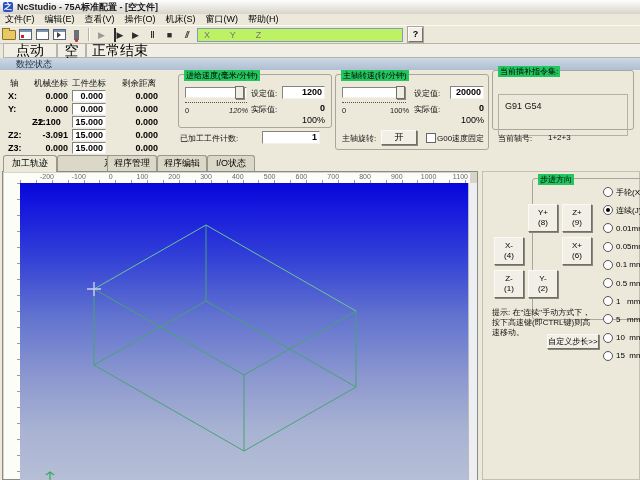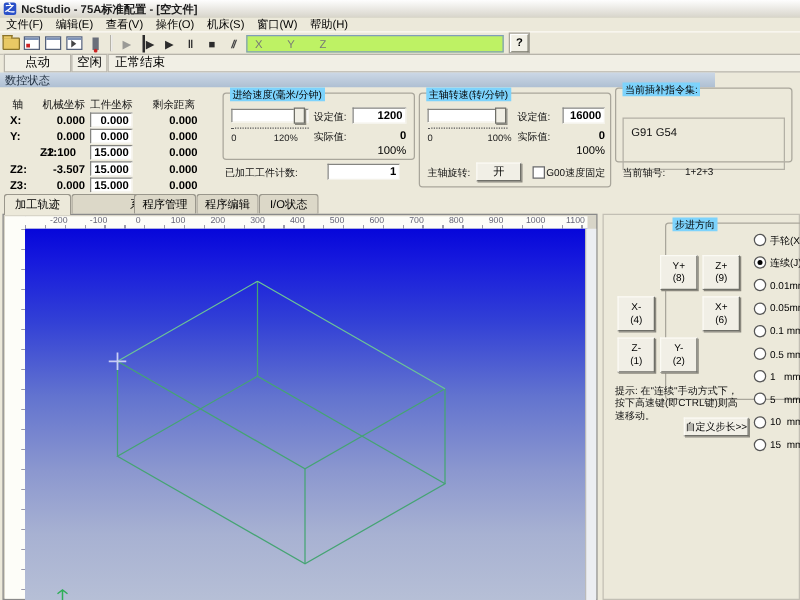--- a/index.html
+++ b/index.html
@@ -30,33 +30,33 @@
   .toolico{width:5px;height:10px;background:#6a6f7a;position:relative;margin-top:1px;}
   .toolico:after{content:"";position:absolute;left:1px;bottom:-2px;width:3px;height:3px;background:#c22;border-radius:50%;}
   .glyph{font-size:9px;line-height:14px;color:#2c2c2c;}
   .glyph.gray{color:#9a9a96;}
   .glyph.slash{font-weight:bold;font-style:italic;color:#444;letter-spacing:-1px;}
   .xyz-box{width:198px;height:12px;background:#bef264;border:1px solid #7f9db9;margin:0 2px;font-size:9px;color:#777;line-height:12px;padding-left:6px;}
   .help-btn{width:13px;height:13px;background:#f2f0e6;border:1px solid;border-color:#fff #767468 #767468 #fff;outline:1px solid #a7a49a;font-weight:bold;font-size:9px;text-align:center;line-height:12px;margin-left:3px;}
 
   
   .modebar{left:0;top:42px;width:640px;height:16px;}
-  .pane{position:absolute;top:1px;height:13px;background:#f1efe5;border:1px solid #b7b4aa;line-height:13px;text-align:center;font-size:10px;}
-
-  
-  .caption{left:0;top:58px;width:572px;height:12px;background:linear-gradient(#ccd8e6,#aebfd2);color:#1d2c3d;font-size:9px;line-height:12px;padding-left:4px;box-sizing:border-box;}
+  .pane{position:absolute;top:1px;height:13px;background:#f1efe5;border:1px solid #b7b4aa;line-height:13px;text-align:center;font-size:14px;}
+
+  
+  .caption{left:0;top:58px;width:640px;height:12px;background:linear-gradient(#ccd8e6,#aebfd2);color:#1d2c3d;font-size:9px;line-height:12px;padding-left:16px;box-sizing:border-box;}
 
   
   .ncpanel{left:0;top:70px;width:640px;height:84px;background:#ece9da;}
   .hdr{position:absolute;font-size:8.5px;color:#111;}
   .num{position:absolute;font-size:9px;font-weight:bold;text-align:right;}
   .axis{position:absolute;font-size:9px;font-weight:bold;}
   .sunken{position:absolute;background:#fff;border:1px solid;border-color:#848480 #f4f2ea #f4f2ea #848480;font-size:9px;font-weight:bold;text-align:right;box-sizing:border-box;padding:0 2px;line-height:11px;}
   .grp{position:absolute;border:1px solid #a9a69b;border-radius:3px;}
-  .grp-title{position:absolute;top:-5px;left:5px;background:#7dd3fc;padding:0 2px;font-size:8px;text-align:center;}
+  .grp-title{position:absolute;top:-5px;left:5px;background:#22c55e;padding:0 2px;font-size:8px;text-align:center;}
   .slider-track{position:absolute;height:9px;background:#fff;border:1px solid;border-color:#848480 #f4f2ea #f4f2ea #848480;}
   .slider-thumb{position:absolute;width:7px;height:11px;background:#f0eee4;border:1px solid #6f6f68;box-shadow:1px 1px 0 #8a887e;}
   .ticks{position:absolute;height:2px;border-top:1px dotted #555;}
   .small{position:absolute;font-size:7.5px;color:#222;}
   .lbl{position:absolute;font-size:8px;color:#111;}
   .btn{position:absolute;background:#f1efe6;border:1px solid;border-color:#fbfaf4 #6f6f68 #6f6f68 #fbfaf4;box-shadow:1px 1px 0 #8a887e;font-size:9px;text-align:center;box-sizing:border-box;}
   .chk{position:absolute;width:8px;height:8px;background:#fff;border:1px solid #666;}
   .inner-box{position:absolute;border:1px solid #b3b0a5;}
 
   
@@ -168,54 +168,54 @@
     <span class="num" style="left:28px;top:34px;width:40px;">0.000</span>
     <div class="sunken" style="left:72px;top:33px;width:34px;height:12px;">0.000</div>
     <span class="num" style="left:118px;top:34px;width:40px;">0.000</span>
 
     <span class="axis" style="left:8px;top:47px;margin-left:24px;">Z1:</span>
     <span class="num" style="left:28px;top:47px;width:40px;text-align:center;">-2.100</span>
     <div class="sunken" style="left:72px;top:46px;width:34px;height:12px;">15.000</div>
     <span class="num" style="left:118px;top:47px;width:40px;">0.000</span>
 
     <span class="axis" style="left:8px;top:60px;">Z2:</span>
-    <span class="num" style="left:28px;top:60px;width:40px;">-3.507</span>
+    <span class="num" style="left:28px;top:60px;width:40px;">-3.091</span>
     <div class="sunken" style="left:72px;top:59px;width:34px;height:12px;">15.000</div>
     <span class="num" style="left:118px;top:60px;width:40px;">0.000</span>
 
     <span class="axis" style="left:8px;top:73px;">Z3:</span>
     <span class="num" style="left:28px;top:73px;width:40px;">0.000</span>
     <div class="sunken" style="left:72px;top:72px;width:34px;height:12px;">15.000</div>
     <span class="num" style="left:118px;top:73px;width:40px;">0.000</span>
 
     <div class="grp" style="left:178px;top:4px;width:152px;height:52px;">
       <span class="grp-title">进给速度(毫米/分钟)</span>
       <div class="slider-track" style="left:6px;top:12px;width:60px;"></div>
       <div class="slider-thumb" style="left:56px;top:11px;"></div>
       <div class="ticks" style="left:6px;top:27px;width:62px;"></div>
       <span class="small" style="left:6px;top:31px;">0</span>
-      <span class="small" style="left:40px;top:31px;">120%</span>
+      <span class="small" style="left:50px;top:31px;font-style:italic;">120%</span>
       <span class="lbl" style="left:72px;top:13px;">设定值:</span>
       <div class="sunken" style="left:103px;top:11px;width:43px;height:13px;">1200</div>
       <span class="lbl" style="left:72px;top:29px;">实际值:</span>
       <span class="num" style="left:106px;top:28px;width:40px;">0</span>
       <span class="num" style="left:106px;top:40px;width:40px;font-weight:normal;">100%</span>
     </div>
     <span class="lbl" style="left:180px;top:63px;">已加工工件计数:</span>
     <div class="sunken" style="left:262px;top:61px;width:58px;height:13px;">1</div>
 
     <div class="grp" style="left:335px;top:4px;width:152px;height:74px;">
       <span class="grp-title">主轴转速(转/分钟)</span>
       <div class="slider-track" style="left:6px;top:12px;width:62px;"></div>
       <div class="slider-thumb" style="left:60px;top:11px;"></div>
       <div class="ticks" style="left:6px;top:27px;width:64px;"></div>
       <span class="small" style="left:6px;top:31px;">0</span>
       <span class="small" style="left:54px;top:31px;">100%</span>
       <span class="lbl" style="left:78px;top:13px;">设定值:</span>
-      <div class="sunken" style="left:114px;top:11px;width:34px;height:13px;">16000</div>
+      <div class="sunken" style="left:114px;top:11px;width:34px;height:13px;">20000</div>
       <span class="lbl" style="left:78px;top:29px;">实际值:</span>
       <span class="num" style="left:108px;top:28px;width:40px;">0</span>
       <span class="num" style="left:108px;top:40px;width:40px;font-weight:normal;">100%</span>
       <span class="lbl" style="left:6px;top:58px;">主轴旋转:</span>
       <div class="btn" style="left:45px;top:55px;width:36px;height:15px;line-height:13px;">开</div>
       <div class="chk" style="left:90px;top:58px;"></div>
       <span class="lbl" style="left:101px;top:58px;">G00速度固定</span>
     </div>
 
     <div class="grp" style="left:492px;top:0px;width:140px;height:58px;">

